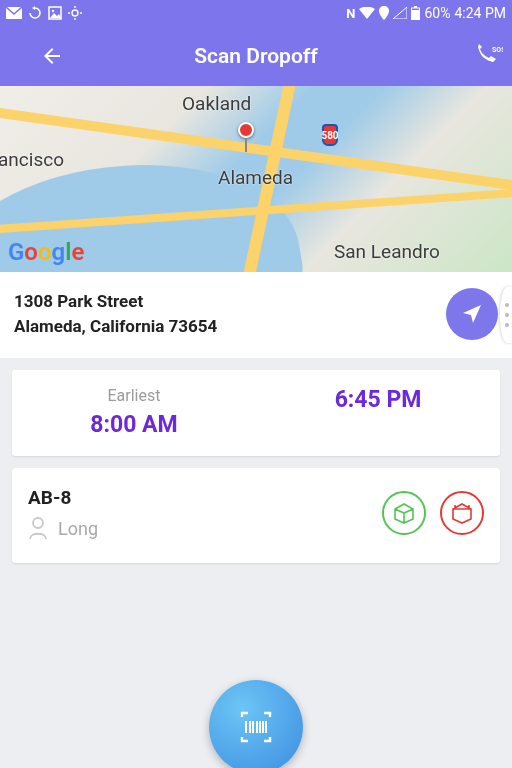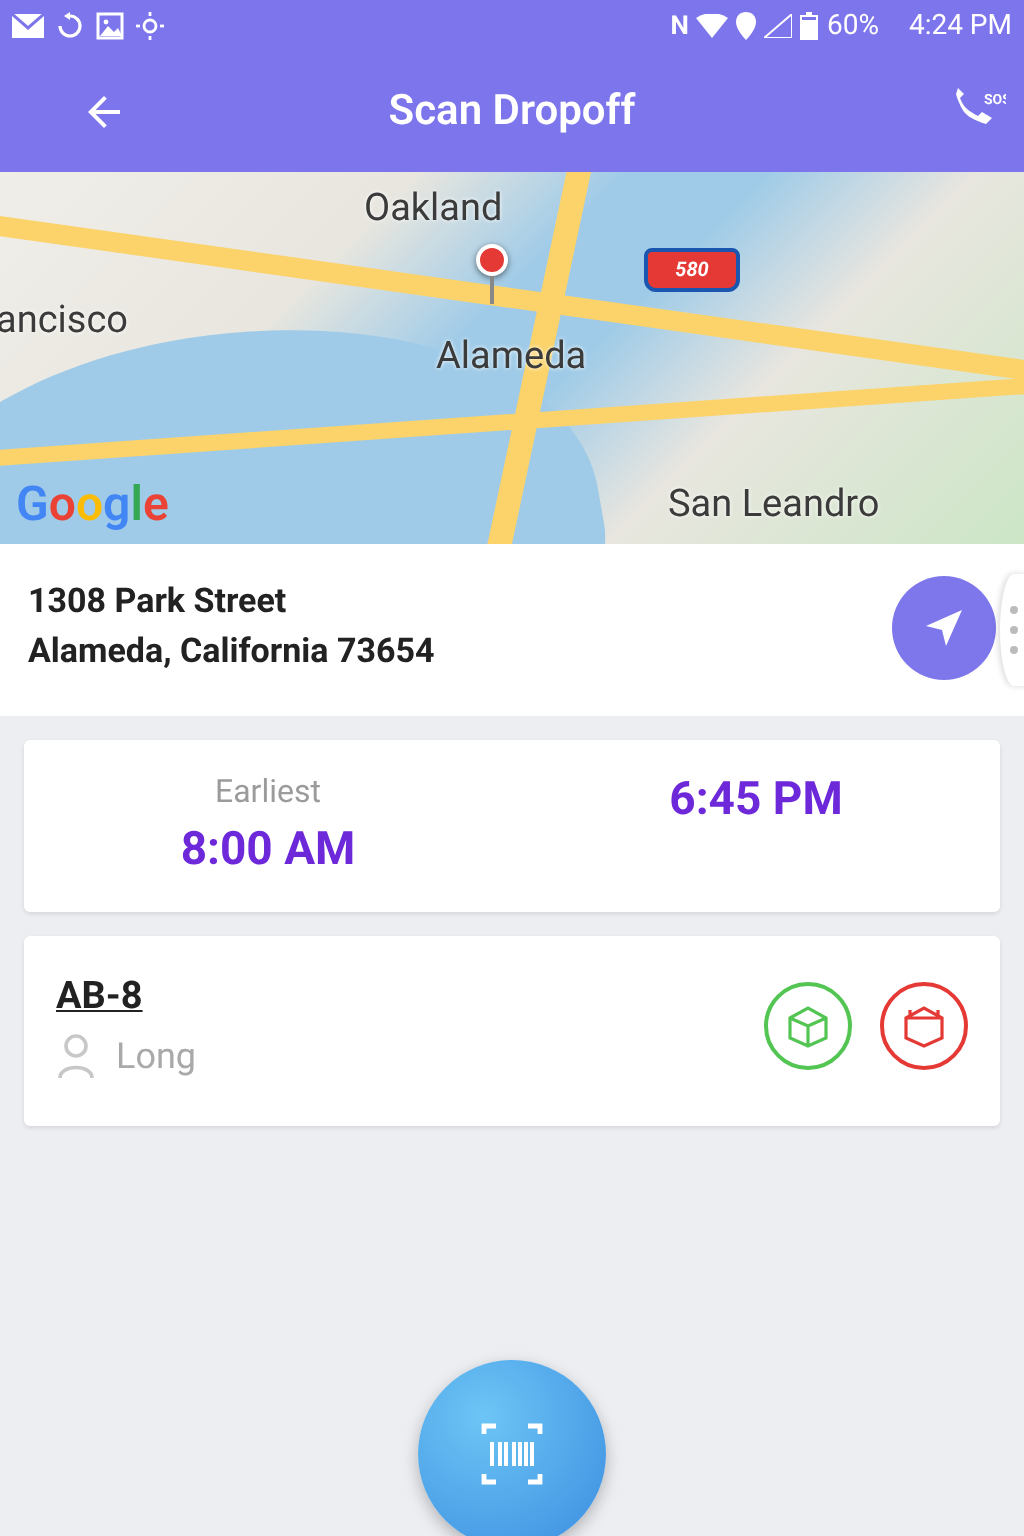--- a/index.html
+++ b/index.html
@@ -13,33 +13,33 @@
   .appbar .sos { margin-left:auto; width:48px; display:flex; align-items:center; justify-content:center; height:100%; }
   .map { height: 186px; background: linear-gradient(135deg, #f0eee8 0%, #e8e6df 30%, #9fcbe8 45%, #9fcbe8 55%, #e8e6df 70%, #cce6c6 100%); position: relative; overflow:hidden; }
   .map .road1 { position:absolute; left:-40px; top:60px; width:620px; height:10px; background:#fbd36a; transform:rotate(8deg); border-radius:5px; }
   .map .road2 { position:absolute; left:-40px; top:120px; width:620px; height:8px; background:#fbd36a; transform:rotate(-4deg); border-radius:4px; }
   .map .road3 { position:absolute; left:260px; top:-20px; width:12px; height:260px; background:#fbd36a; transform:rotate(12deg); border-radius:5px; }
   .map .water { position:absolute; left:-60px; top:80px; width:360px; height:200px; background:#9fcbe8; border-radius:50% 60% 40% 50%; transform:rotate(-10deg); }
   .map .city { position:absolute; color:#3b3b3b; font-size:19px; text-shadow:0 0 2px #fff; }
   .map .pin { position:absolute; left:238px; top:36px; }
   .map .pinhead { width:16px; height:16px; background:#e53935; border-radius:50%; border:2px solid #fff; box-shadow:0 1px 3px rgba(0,0,0,.5); }
   .map .pintail { width:2px; height:14px; background:#888; margin:0 auto; }
-  .map .hwy { position:absolute; left:322px; top:38px; width:48px; height:22px; background:#e53935; border:2px solid #1a56b0; border-radius:4px 4px 6px 6px; color:#fff; font-size:10px; font-weight:700; display:flex; align-items:center; justify-content:center;font-style:italic; }
+  .map .hwy { position:absolute; left:322px; top:38px; width:16px; height:22px; background:#e53935; border:2px solid #1a56b0; border-radius:4px 4px 6px 6px; color:#fff; font-size:10px; font-weight:700; display:flex; align-items:center; justify-content:center; }
   .map .google { position:absolute; left:8px; bottom:6px; font-size:24px; font-weight:600; }
   .addr-card { background:#fff; padding:16px 14px 18px; display:flex; align-items:center; position:relative;gap:44px; }
   .addr-text { font-size:17px; font-weight:700; color:#222; line-height:1.5; }
   .nav-btn { margin-left:auto; width:52px; height:52px; border-radius:50%; background:#7e77eb; display:flex; align-items:center; justify-content:center; }
   .dragdots { position:absolute; right:-2px; top:50%; transform:translateY(-50%); width:14px; height:56px; background:#fff; border-radius:50% 0 0 50%; box-shadow:-1px 0 3px rgba(0,0,0,.15); display:flex; flex-direction:column; align-items:center; justify-content:center; gap:6px; }
   .dragdots span { width:4px; height:4px; background:#bbb; border-radius:50%; }
   .times-card { margin:12px 12px 0; background:#fff; border-radius:3px; box-shadow:0 1px 2px rgba(0,0,0,.1); display:flex; padding:16px 0 18px; }
   .time-col { flex:1; text-align:center; }
   .time-col .lbl { color:#9b9b9b; font-size:16px; margin-bottom:6px; }
   .time-col .val { color:#6d28d9; font-size:23px; font-weight:700; }
   .pkg-card { margin:12px 12px 0; background:#fff; border-radius:3px; box-shadow:0 1px 2px rgba(0,0,0,.1); padding:18px 16px 24px; display:flex; align-items:center; }
-  .pkg-left .code { font-size:19px; font-weight:700; color:#222; margin-bottom:8px;text-decoration:underline; }
+  .pkg-left .code { font-size:19px; font-weight:700; color:#222; margin-bottom:8px; }
   .pkg-left .recip { display:flex; align-items:center; gap:10px; color:#a9a9a9; font-size:18px; }
   .pkg-actions { margin-left:auto; display:flex; gap:14px; }
   .round { width:44px; height:44px; border-radius:50%; border:2px solid; display:flex; align-items:center; justify-content:center; }
   .round.green { border-color:#52c552; color:#52c552; }
   .round.red { border-color:#e53935; color:#e53935; }
   .scan-fab { position:absolute; left:50%; bottom:-6px; transform:translateX(-50%); width:94px; height:94px; border-radius:50%; background:radial-gradient(circle at 35% 30%, #6cc5f5, #3b8de0); display:flex; align-items:center; justify-content:center; box-shadow:0 3px 8px rgba(0,0,0,.25); }
   svg { display:block; }
 </style>
 </head>
 <body>
@@ -95,21 +95,21 @@
         </svg>
       </span>
     <span>
         <svg width="9" height="14" viewBox="0 0 9 14">
           <rect x="3" y="0" width="3" height="2" fill="#fff"></rect>
           <rect x="0.5" y="2" width="8" height="12" fill="none" stroke="#fff"></rect>
           <rect x="0.5" y="4" width="8" height="10" fill="#fff"></rect>
         </svg>
       </span>
     <span>60%</span>
-    <span style="margin-left:11px;">4:24 PM</span>
+    <span style="margin-left:0;">4:24 PM</span>
   </div>
 </div>
 
 <div class="appbar">
   <div class="back">
     <svg width="24" height="24" viewBox="0 0 24 24">
         <path d="M20 11H7.8l5.6-5.6L12 4l-8 8 8 8 1.4-1.4L7.8 13H20z" fill="#fff"></path>
       </svg>
   </div>
   <div class="title">Scan Dropoff</div>

